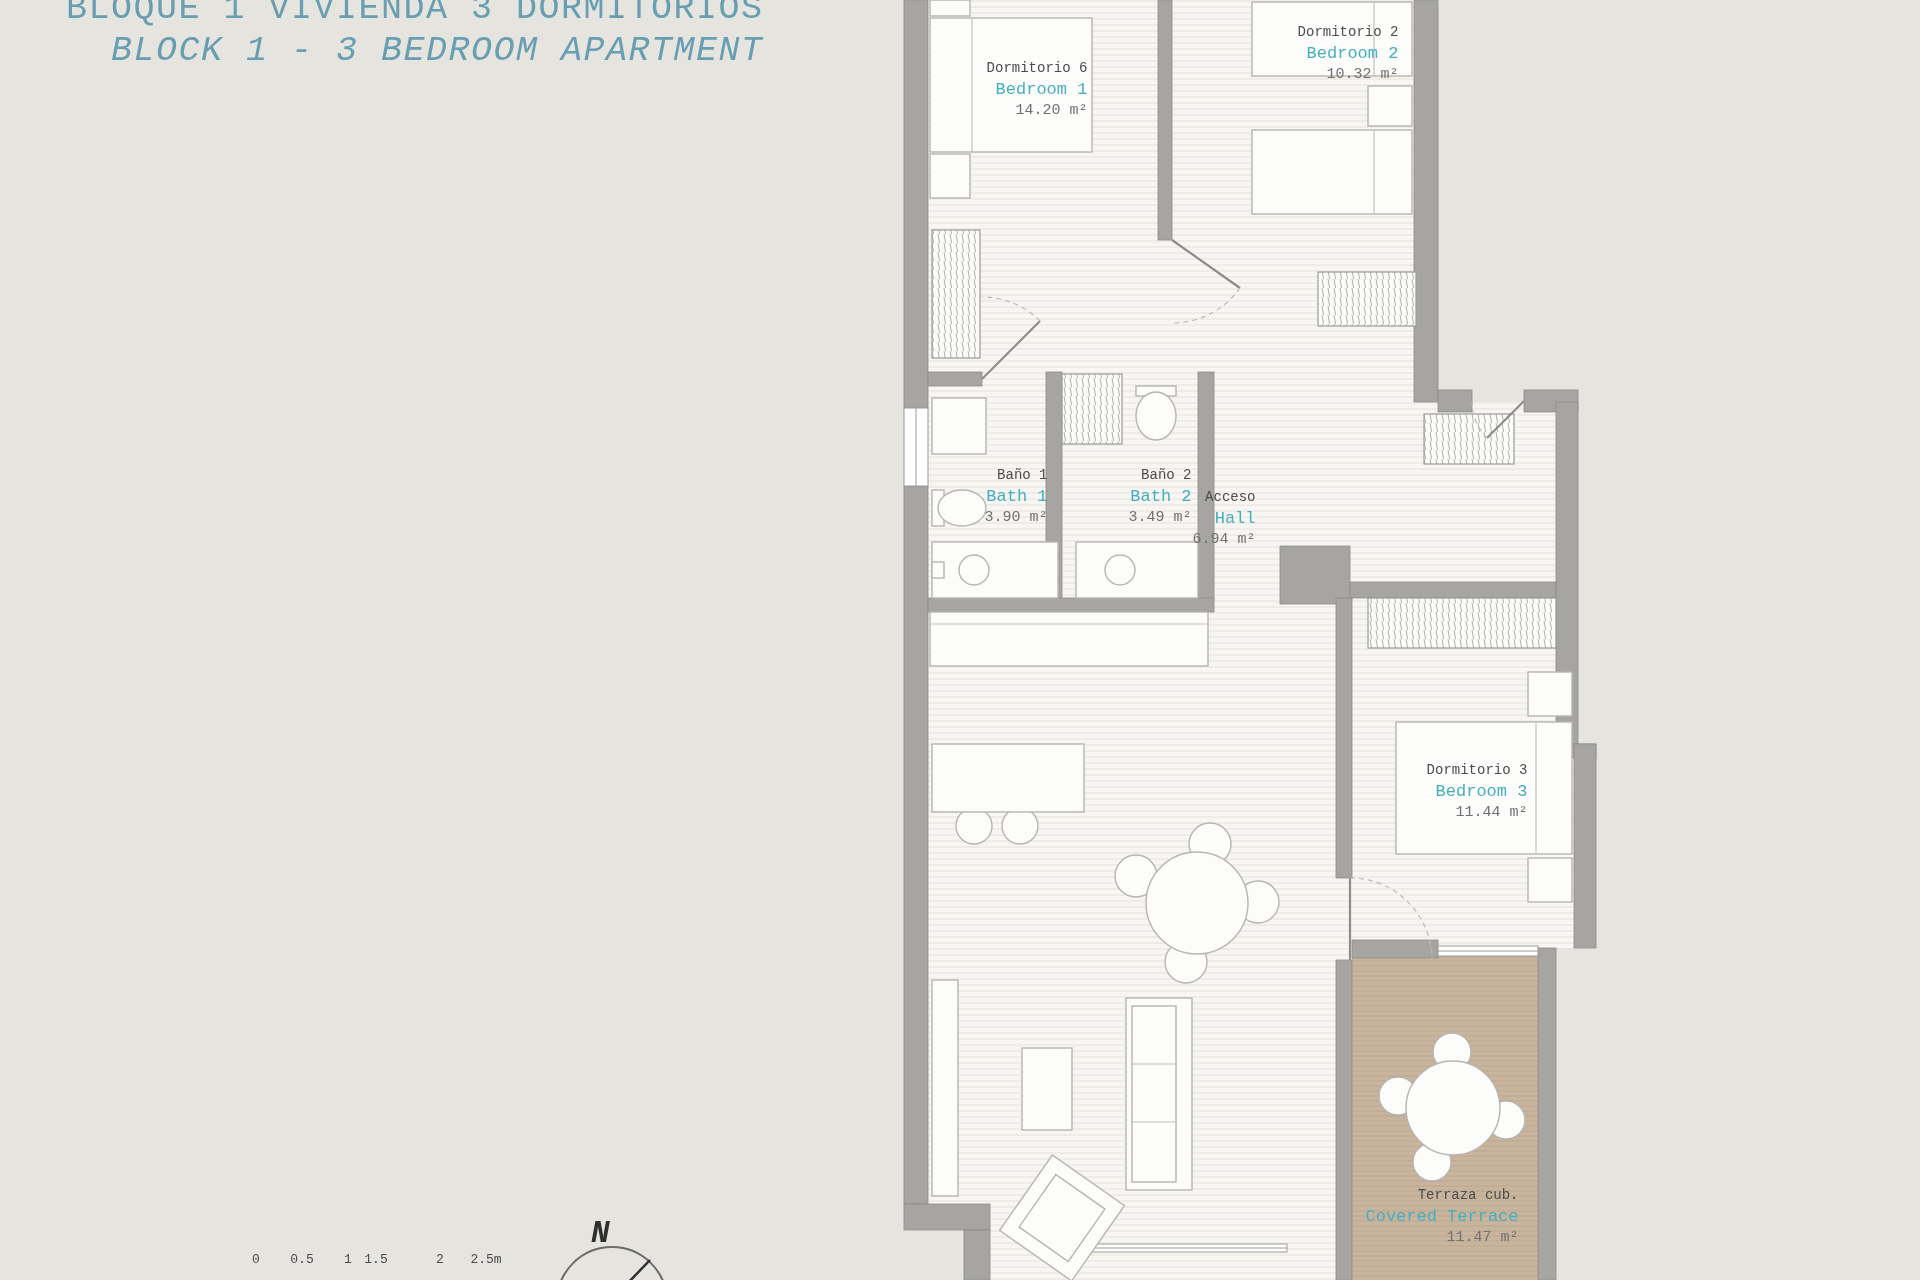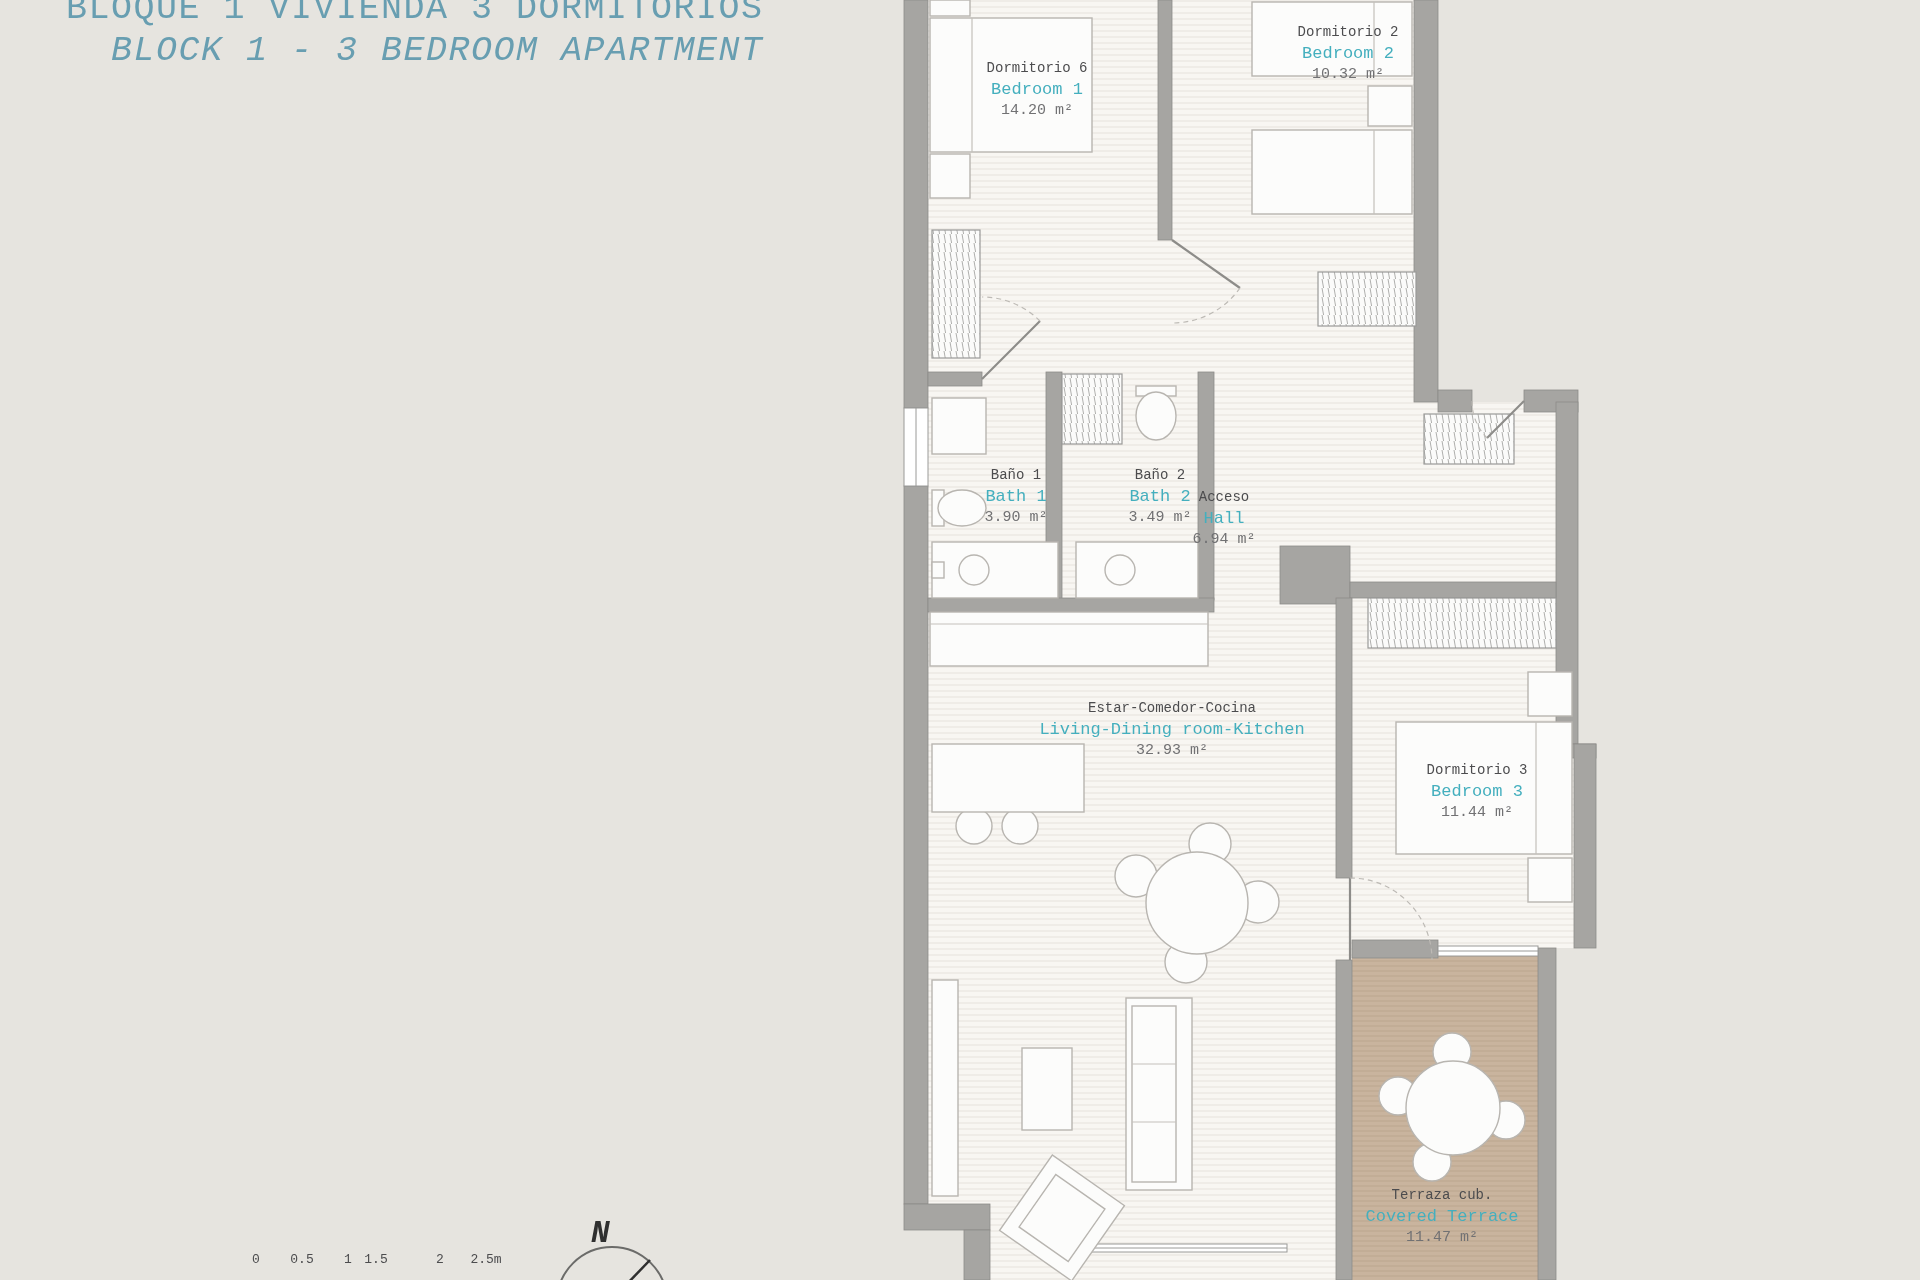--- a/index.html
+++ b/index.html
@@ -5,21 +5,21 @@
   html,body{margin:0;padding:0;background:#e6e4df;}
   #canvas{position:relative;width:1663px;height:1280px;overflow:hidden;
           background:#e6e4df;font-family:Liberation Mono, monospace;}
 
   
   .plan-title{position:absolute;left:66px;top:-12px;color:#689eb1;
               font-size:35px;line-height:42px;letter-spacing:1.5px;white-space:nowrap;}
   .plan-title .t2{font-style:italic;text-align:right;}
 
   
-  .room-label{position:absolute;transform:translateX(-50%);text-align:center;
+  .room-label{position:absolute;transform:translateX(-50%);text-align:right;
               line-height:21px;white-space:nowrap;z-index:5;}
   .rl-es{font-size:14px;color:#4c4c4e;}
   .rl-en{font-size:17px;color:#44afbe;}
   .rl-area{font-size:15px;color:#717173;}
 
   
   .scale-bar{position:absolute;left:256px;top:1252px;z-index:5;}
   .scale-bar span{position:absolute;transform:translateX(-50%);
                   font-size:13px;color:#4c4c4e;}
 
@@ -217,25 +217,20 @@
   <div class="room-label" style="left:1160px;top:465px">
     <div class="rl-es">Baño 2</div>
     <div class="rl-en">Bath 2</div>
     <div class="rl-area">3.49 m²</div>
   </div>
   <div class="room-label" style="left:1224px;top:487px">
     <div class="rl-es">Acceso</div>
     <div class="rl-en">Hall</div>
     <div class="rl-area">6.94 m²</div>
   </div>
-  <div class="room-label" style="left:1172px;top:698px">
-    <div class="rl-es">Estar-Comedor-Cocina</div>
-    <div class="rl-en">Living-Dining room-Kitchen</div>
-    <div class="rl-area">32.93 m²</div>
-  </div>
   <div class="room-label" style="left:1477px;top:760px">
     <div class="rl-es">Dormitorio 3</div>
     <div class="rl-en">Bedroom 3</div>
     <div class="rl-area">11.44 m²</div>
   </div>
   <div class="room-label" style="left:1442px;top:1185px">
     <div class="rl-es">Terraza cub.</div>
     <div class="rl-en">Covered Terrace</div>
     <div class="rl-area">11.47 m²</div>
   </div>

